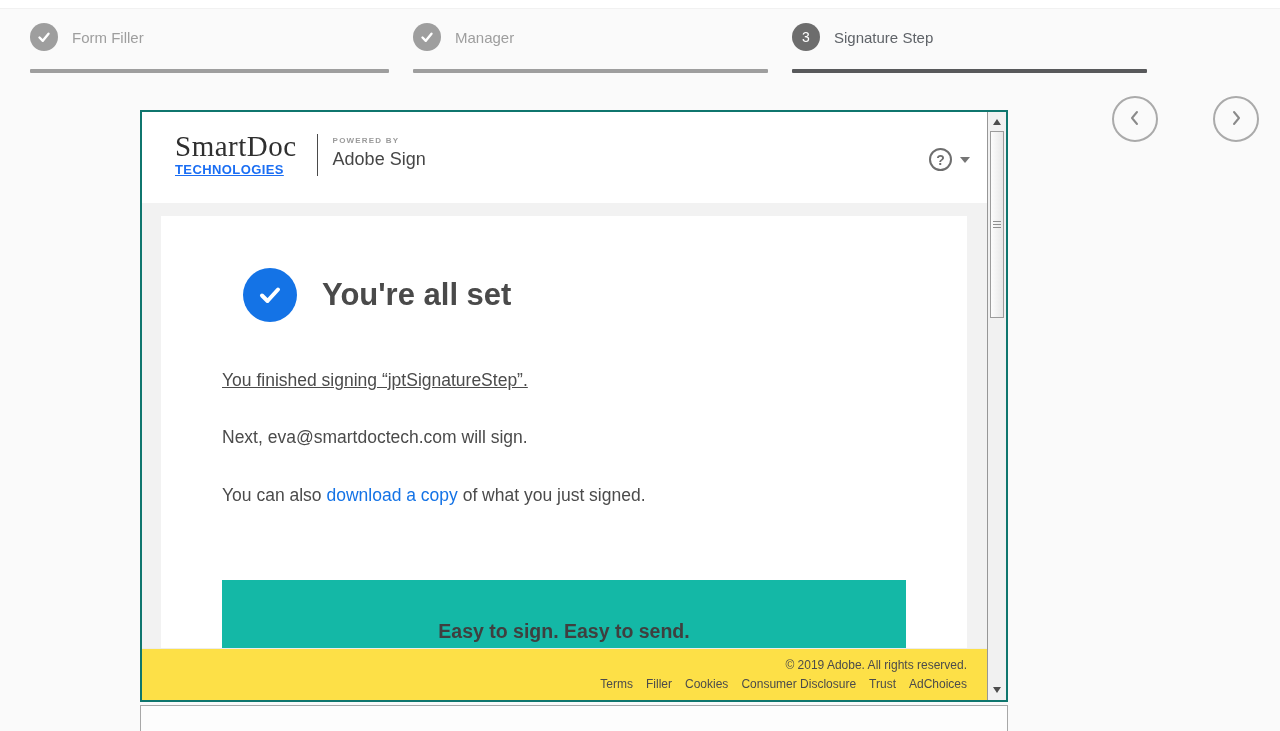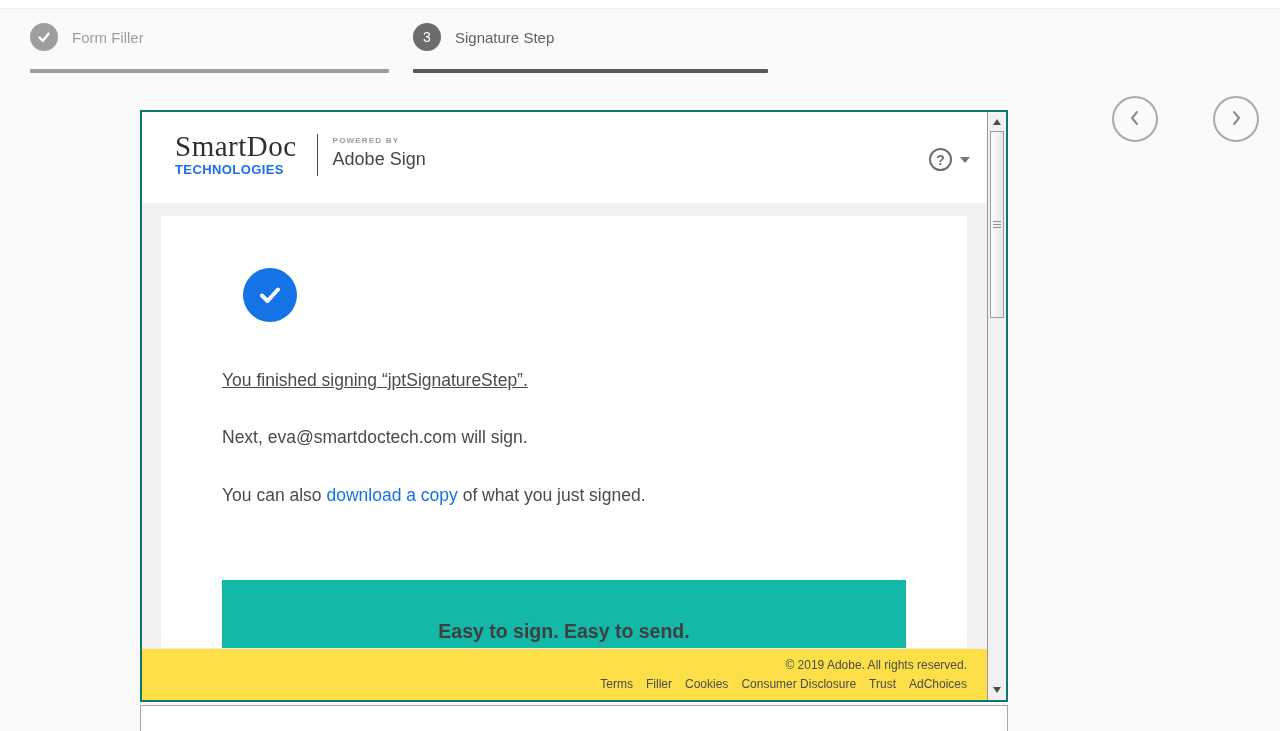--- a/index.html
+++ b/index.html
@@ -41,21 +41,21 @@
   .nav-next { left:1213px; }
 
   
   .panel {
     position:absolute; left:140px; top:110px; width:868px; height:592px;
     border:2px solid #0f766e; background:#f2f2f2;
   }
   .frame-header { position:absolute; left:0; top:0; width:845px; height:91px; background:#ffffff; }
   .logo { position:absolute; left:33px; top:20px; display:flex; align-items:flex-start; }
   .brand-name { font-family:"Liberation Serif", serif; font-size:29px; line-height:29px; color:#2f2f2f; letter-spacing:0.5px; }
-  .brand-sub { font-size:13px; font-weight:bold; color:#1b6ef3; letter-spacing:0.4px; margin-top:1px; }
+  .brand-sub { font-size:13px; font-weight:bold; color:#1b6ef3; letter-spacing:0.4px; margin-top:1px;text-decoration:underline; }
   .logo-divider { width:1px; background:#4a4a4a; height:42px; margin:2px 15px 0 20px; }
   .powered { padding-top:4px; }
   .powered-by { font-size:8px; color:#9b9b9b; letter-spacing:1.2px; font-weight:bold; }
   .product-name { font-size:18px; color:#464646; margin-top:4px; }
   .help-circle {
     position:absolute; left:787px; top:36px; width:23px; height:23px;
     border:2px solid #6e6e6e; border-radius:50%;
     color:#6e6e6e; font-size:14px; font-weight:bold;
     display:flex; align-items:center; justify-content:center; cursor:pointer;
   }
@@ -125,20 +125,31 @@
 
 <div class="stepper">
   <div class="step w1 complete">
     <div class="step-head">
       <span class="step-circle">
         <svg width="16" height="16" viewBox="0 0 16 16">
             <polyline points="3.5,8.5 6.8,11.8 12.5,4.8" fill="none" stroke="#ffffff" stroke-width="2.4" stroke-linecap="round" stroke-linejoin="round"></polyline>
           </svg>
       </span>
       <span class="step-label">Form Filler</span>
+    </div>
+    <div class="step-bar"></div>
+  </div>
+  <div class="step w2 complete">
+    <div class="step-head">
+      <span class="step-circle">
+        <svg width="16" height="16" viewBox="0 0 16 16">
+            <polyline points="3.5,8.5 6.8,11.8 12.5,4.8" fill="none" stroke="#ffffff" stroke-width="2.4" stroke-linecap="round" stroke-linejoin="round"></polyline>
+          </svg>
+      </span>
+      <span class="step-label">Manager</span>
     </div>
     <div class="step-bar"></div>
   </div>
   <div class="step w3 active">
     <div class="step-head">
       <span class="step-circle">3</span>
       <span class="step-label">Signature Step</span>
     </div>
     <div class="step-bar"></div>
   </div>
@@ -177,20 +188,21 @@
     <div class="help-caret"></div>
   </div>
 
   <div class="card">
     <div class="card-headrow">
       <span class="check-circle">
         <svg width="30" height="30" viewBox="0 0 30 30">
             <polyline points="7,15.5 12.5,21 23,9.5" fill="none" stroke="#ffffff" stroke-width="4" stroke-linecap="round" stroke-linejoin="round"></polyline>
           </svg>
       </span>
+      <span class="card-title">You're all set</span>
     </div>
     <div class="para para-1">You finished signing “jptSignatureStep”.</div>
     <div class="para para-2">Next, eva@smartdoctech.com will sign.</div>
     <div class="para para-3"><span>You can also </span><a class="link">download a copy</a><span> of what you just signed.</span></div>
     <div class="banner">
       <span class="banner-title">Easy to sign. Easy to send.</span>
     </div>
   </div>
 
   <div class="frame-footer">

